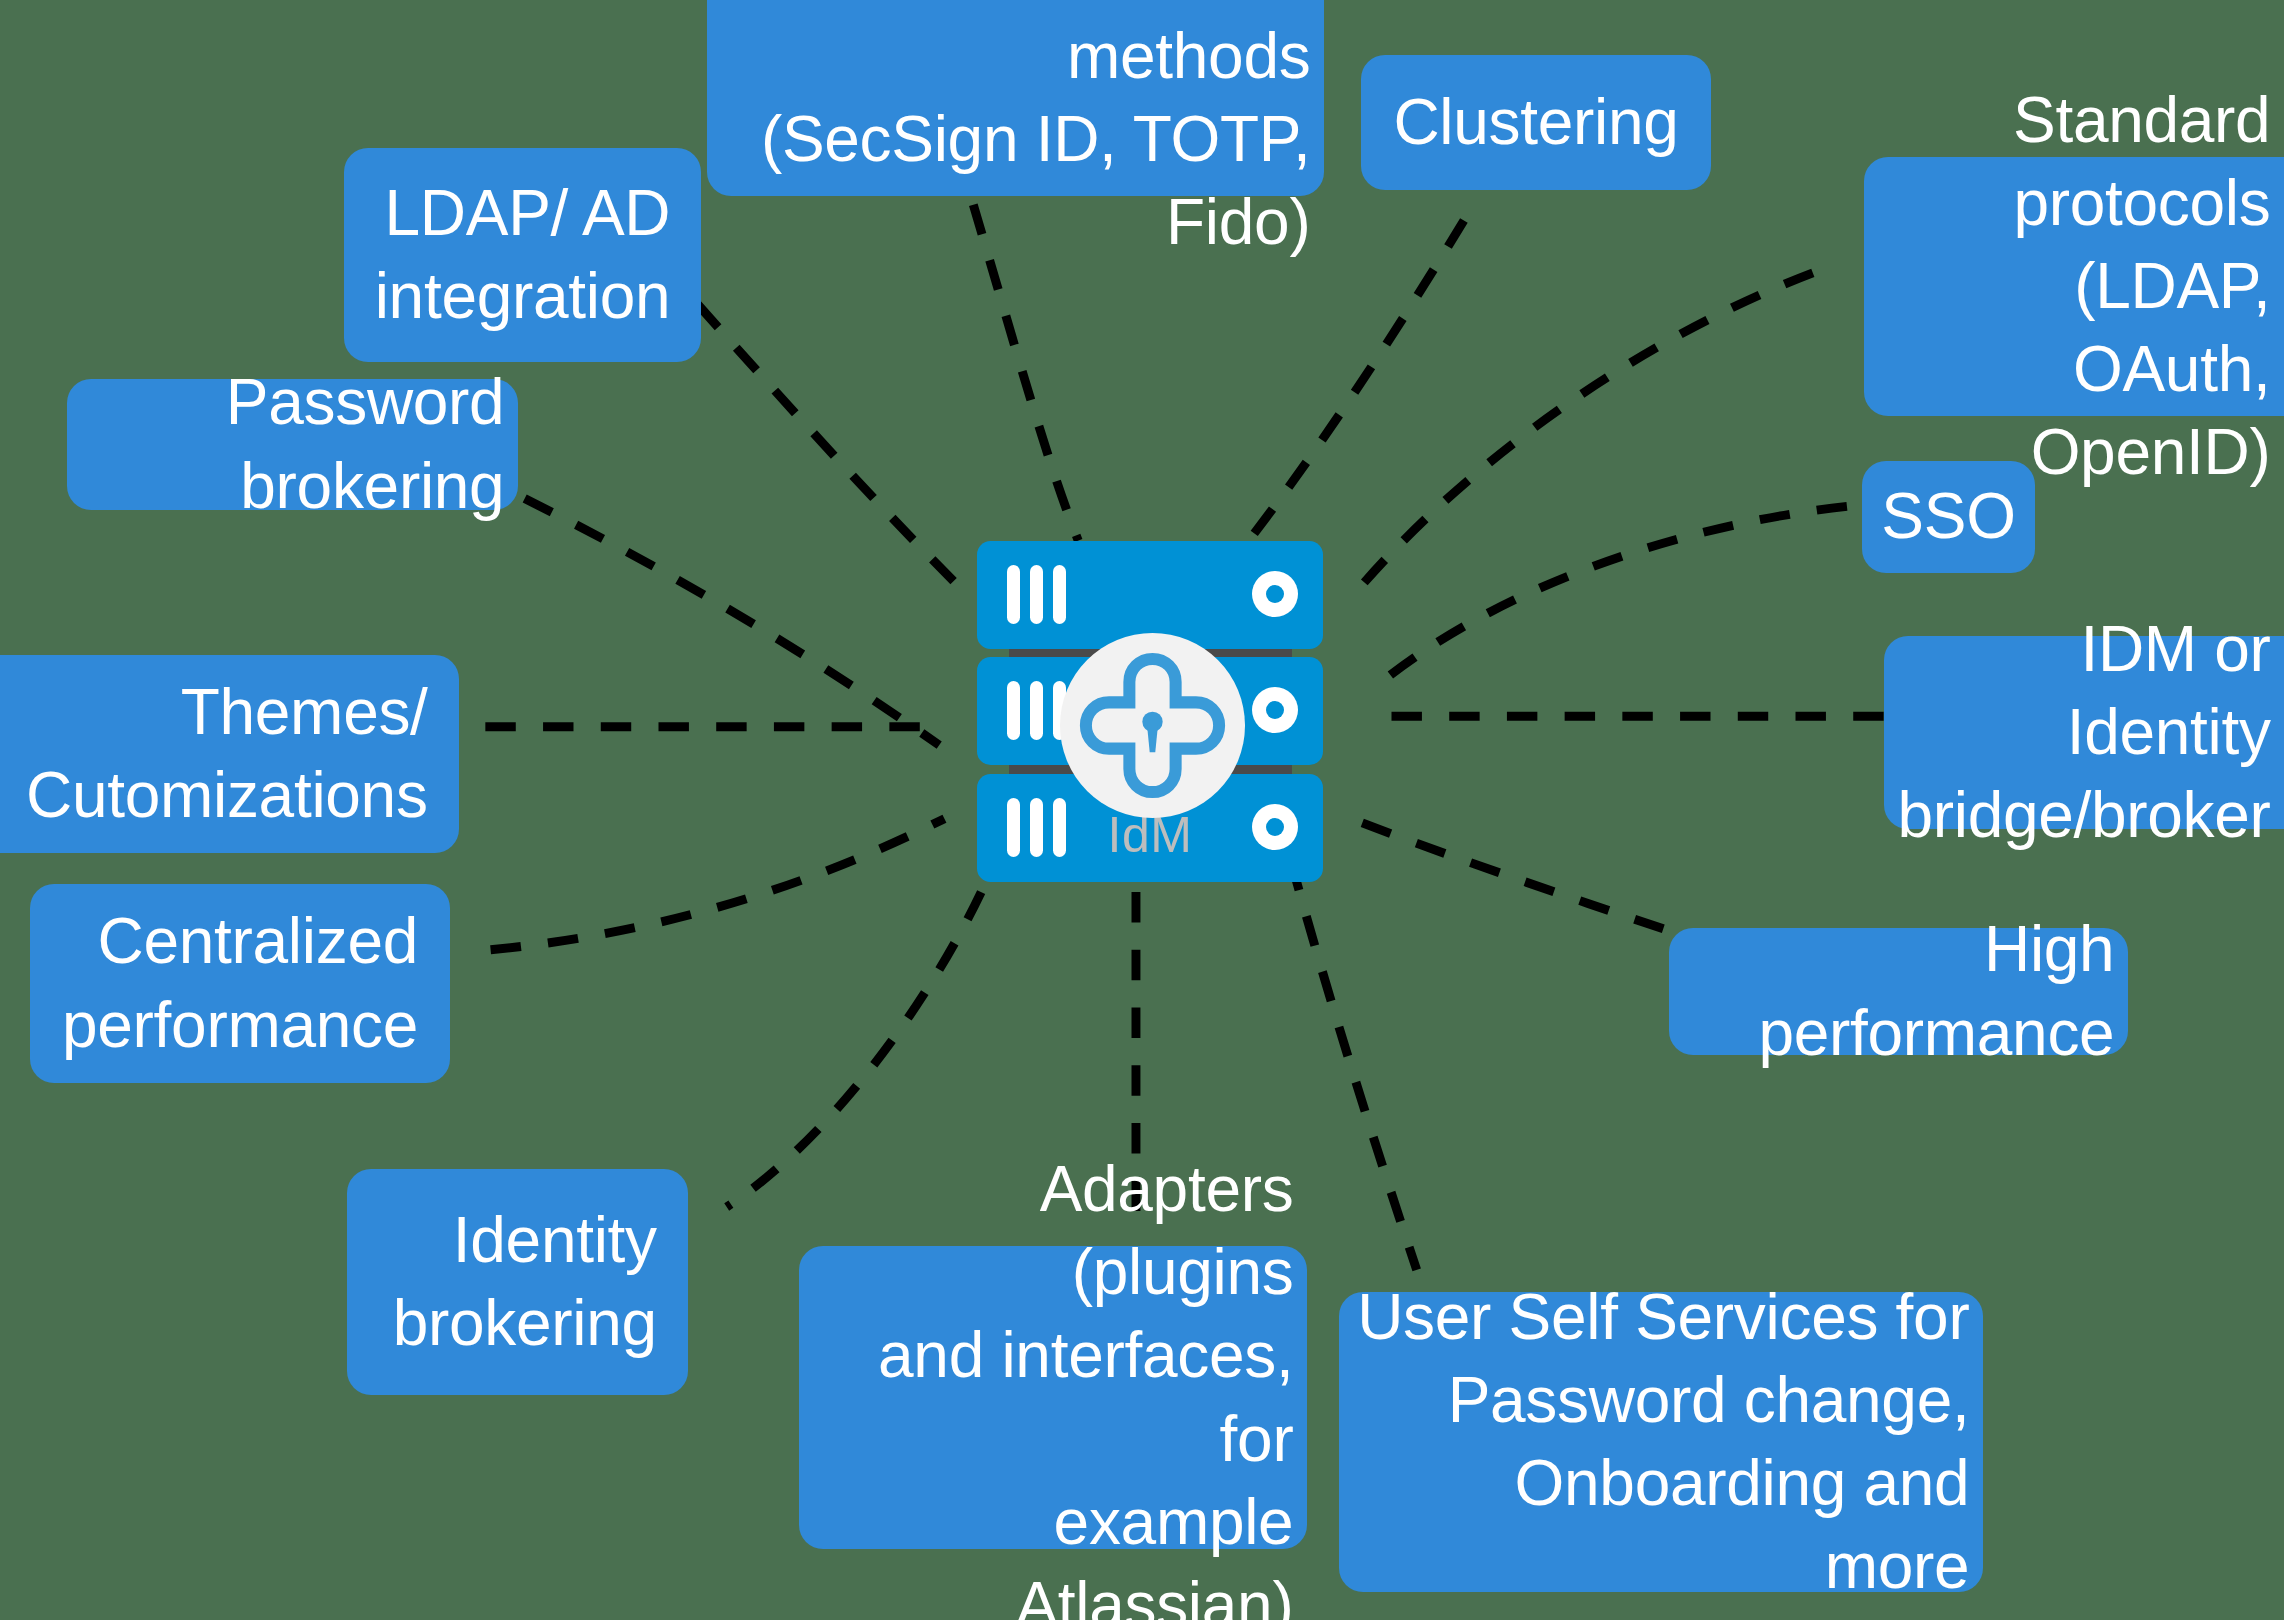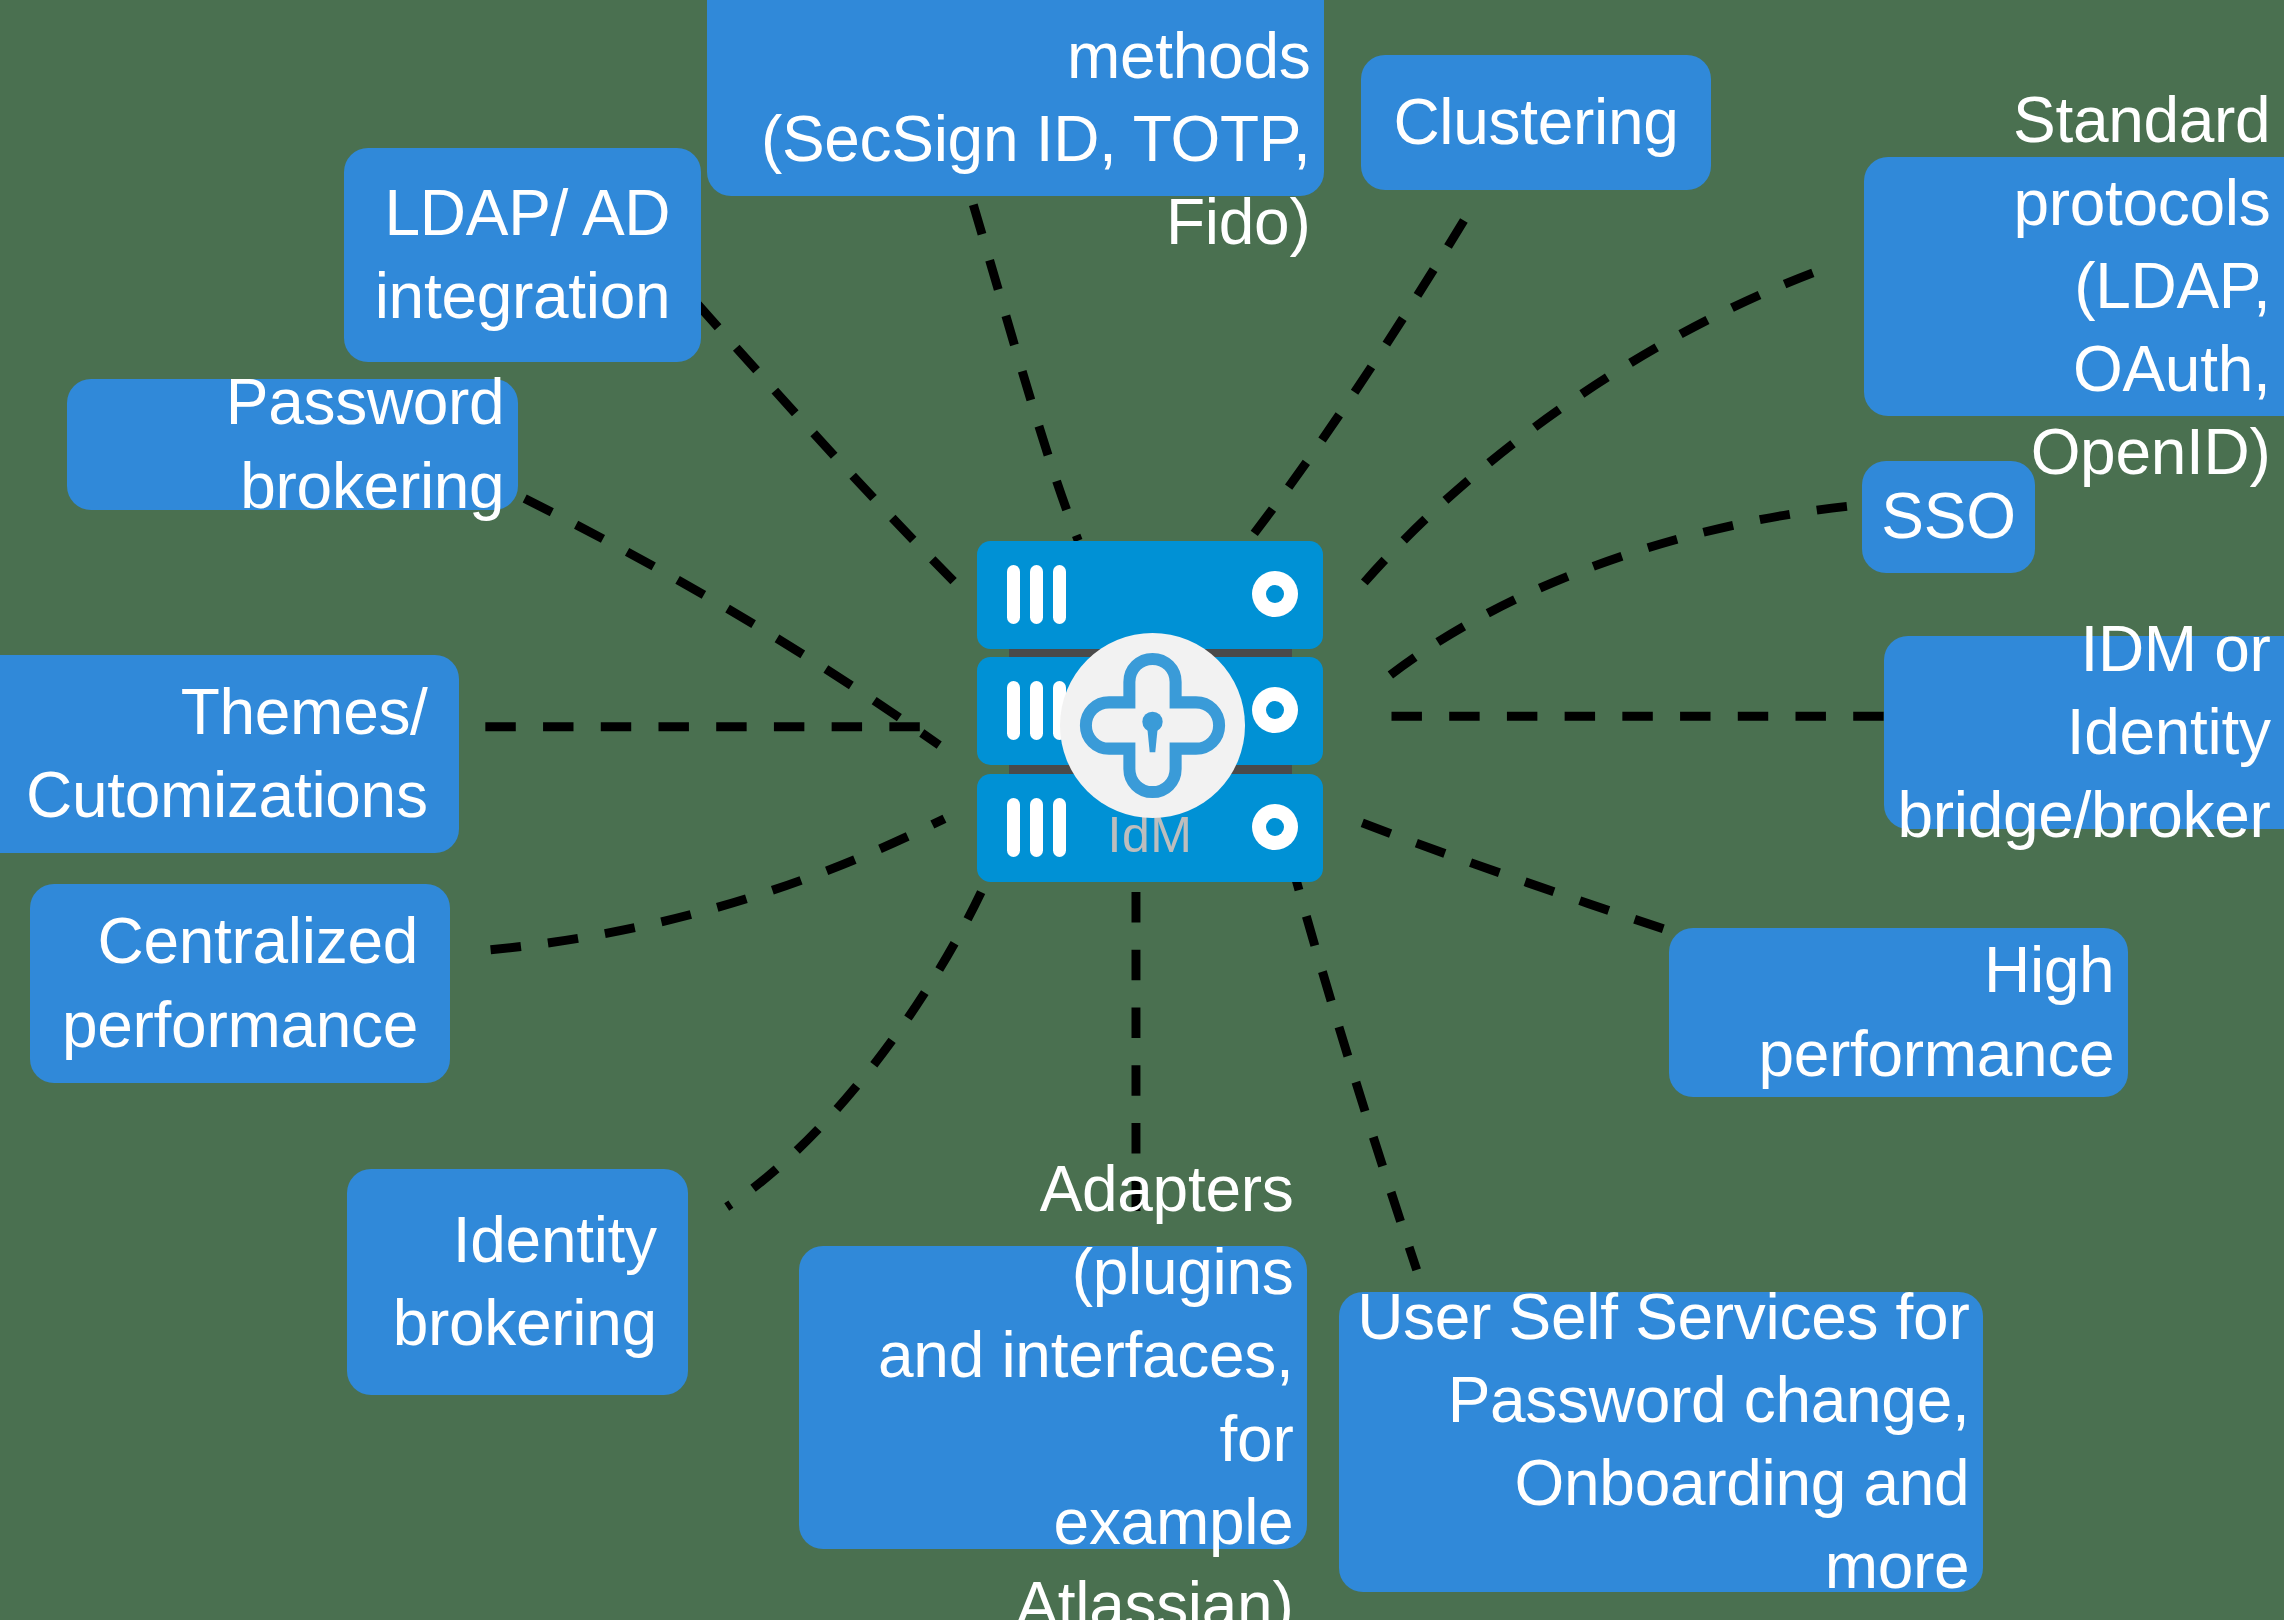--- a/index.html
+++ b/index.html
@@ -166,21 +166,21 @@
 
   <div class="node" style="left:1864px; top:157px; width:420px; height:259px; border-top-right-radius:0; border-bottom-right-radius:0;">Standard protocols
 (LDAP, OAuth,
 OpenID)</div>
 
   <div class="node" style="left:1862px; top:461px; width:173px; height:112px;">SSO</div>
 
   <div class="node" style="left:1884px; top:636px; width:400px; height:193px; border-top-right-radius:0; border-bottom-right-radius:0;">IDM or Identity
 bridge/broker</div>
 
-  <div class="node" style="left:1669px; top:928px; width:459px; height:169px;">High performance</div>
+  <div class="node" style="left:1669px; top:928px; width:459px; height:127px;">High performance</div>
 
   <div class="node" style="left:1339px; top:1292px; width:644px; height:300px;">User Self Services for
 Password change,
 Onboarding and more</div>
 
   <div class="node" style="left:799px; top:1246px; width:508px; height:303px;">Adapters (plugins
 and interfaces, for
 example Atlassian)</div>
 
   <div class="node" style="left:347px; top:1169px; width:341px; height:226px;padding-left:28px;">Identity

